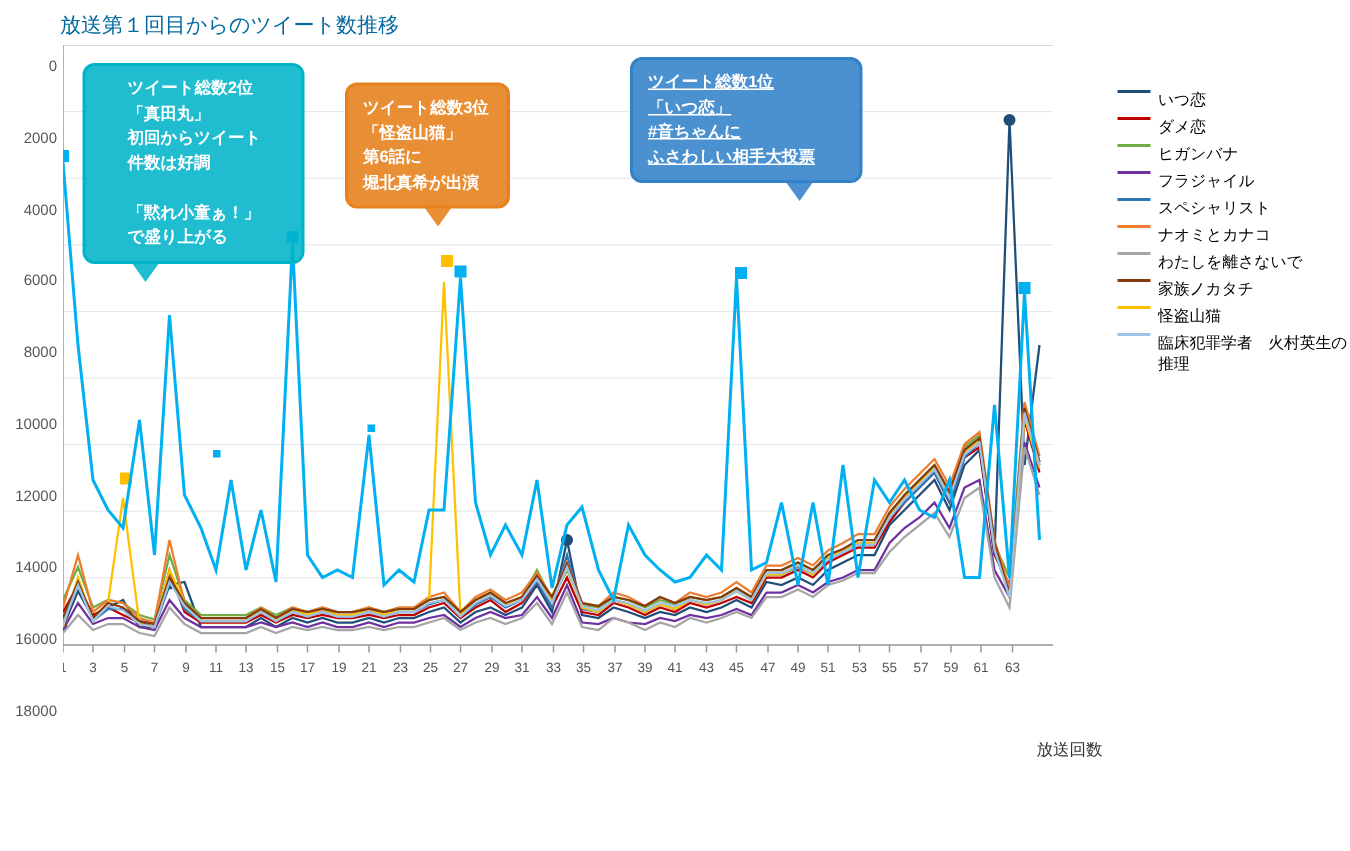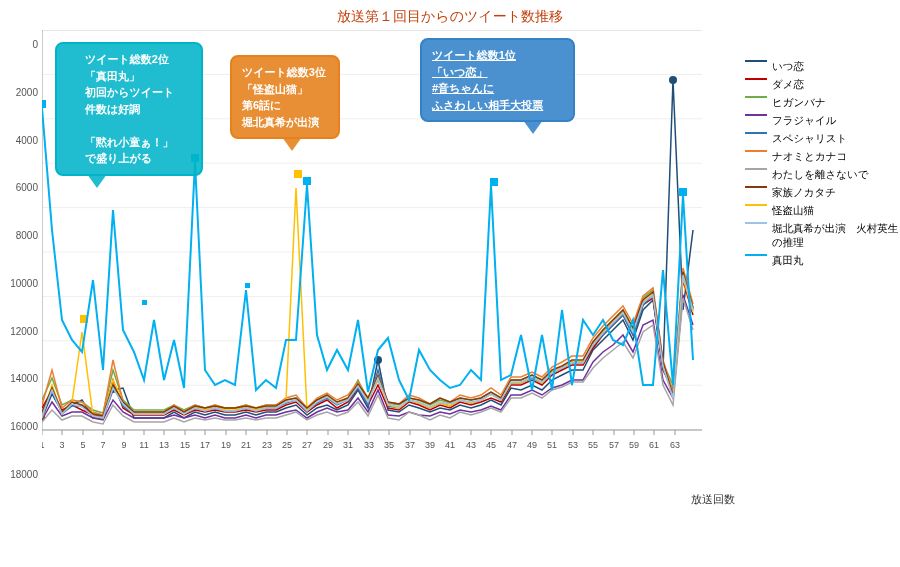--- a/index.html
+++ b/index.html
@@ -11,25 +11,25 @@
       overflow: hidden;
       position: relative;
     }
     .chart-container {
       width: 900px;
       height: 567px;
       position: relative;
       background: #fff;
     }
     .chart-title {
-      text-align: center;
       font-size: 14px;
-      color: #c2410c;
+      color: #0369a1;
       padding-top: 8px;
       padding-bottom: 4px;
+      margin-left: 40px;
     }
     .chart-area {
       position: relative;
       display: flex;
     }
     .y-axis-labels {
       display: flex;
       flex-direction: column-reverse;
       justify-content: space-between;
       width: 42px;
@@ -352,23 +352,19 @@
       <div class="legend-item">
         <div class="legend-line" style="background:#843c0c"></div>
         <span>家族ノカタチ</span>
       </div>
       <div class="legend-item">
         <div class="legend-line" style="background:#ffc000"></div>
         <span>怪盗山猫</span>
       </div>
       <div class="legend-item">
         <div class="legend-line" style="background:#9dc3e6"></div>
-        <span>堀北真希が出演　火村英生の推理</span>
-      </div>
-      <div class="legend-item">
-        <div class="legend-line" style="background:#00b0f0"></div>
-        <span>真田丸</span>
+        <span>臨床犯罪学者　火村英生の推理</span>
       </div>
     </div>
   </div>
 
   <div class="x-axis-title" style="margin-top: 2px;">放送回数</div>
 </div>
 
 </body></html>

